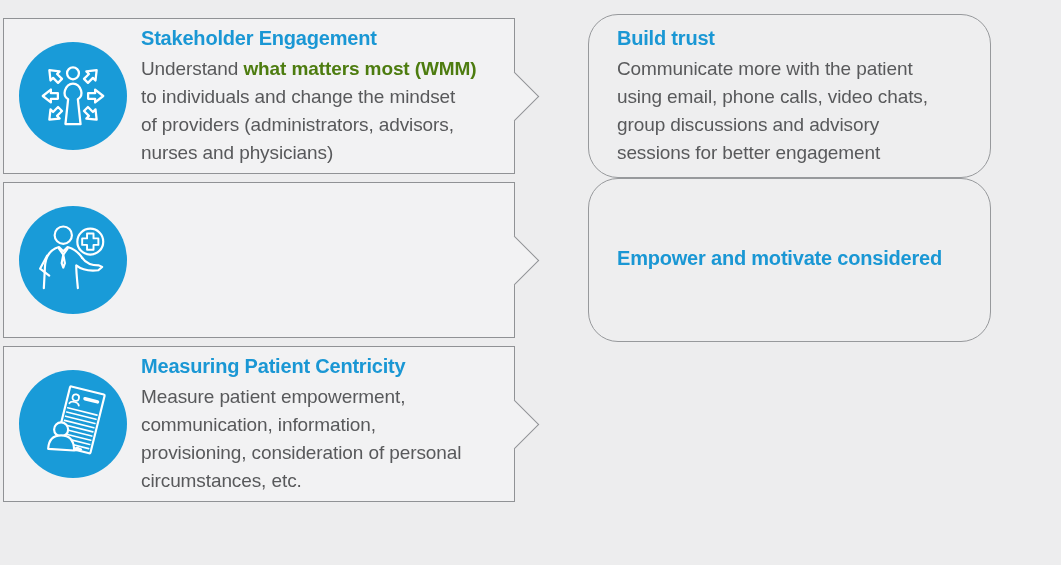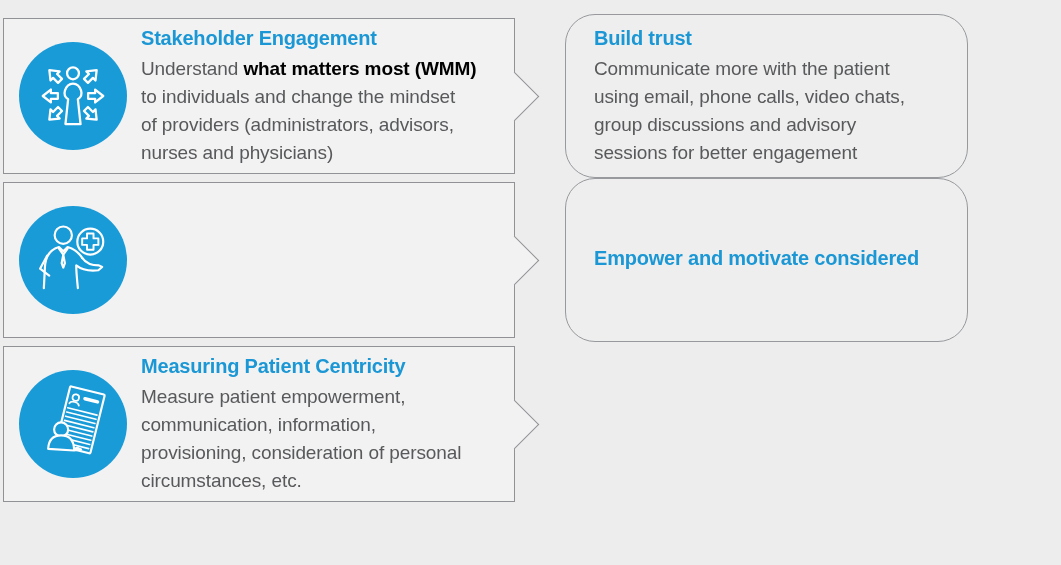--- a/index.html
+++ b/index.html
@@ -44,24 +44,24 @@
   .text-col{position:relative;z-index:1;min-width:0;}
   .box-title{
     color:#1a97d4;font-size:20px;font-weight:700;
     line-height:24px;letter-spacing:-0.2px;margin-bottom:5px;
     white-space:nowrap;
   }
   .box-body{
     font-size:19px;line-height:28px;letter-spacing:-0.1px;
     white-space:nowrap;
   }
-  .box-body strong{font-weight:700;color:#000000;}
+  .box-body strong{font-weight:700;color:#4d7c0f;}
   .outcome-box{
     box-sizing:border-box;
-    width:403px;height:164px;margin-left:50px;
+    width:403px;height:164px;margin-left:73px;
     border:1.5px solid #97999c;border-radius:30px;
     background:#eeeeef;
     display:flex;flex-direction:column;justify-content:center;
     padding:0 14px 0 28px;
   }
 </style>
 </head>
 <body>
 
 <div class="canvas">

